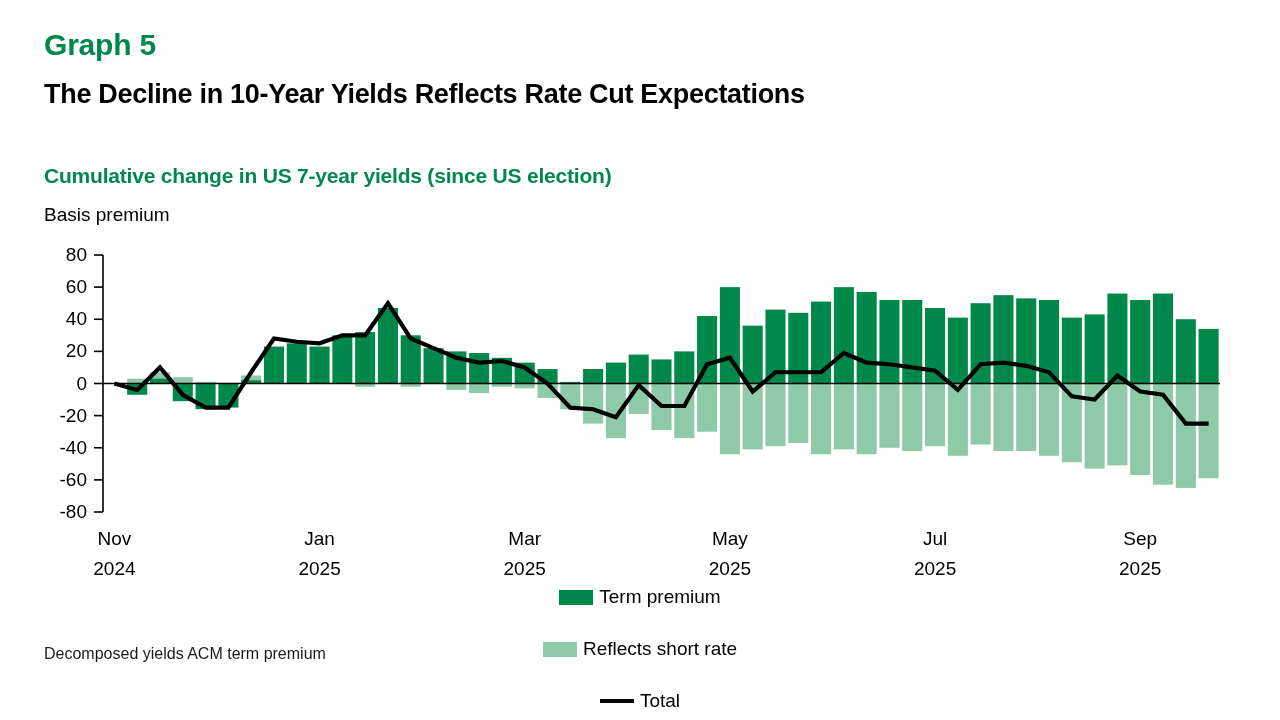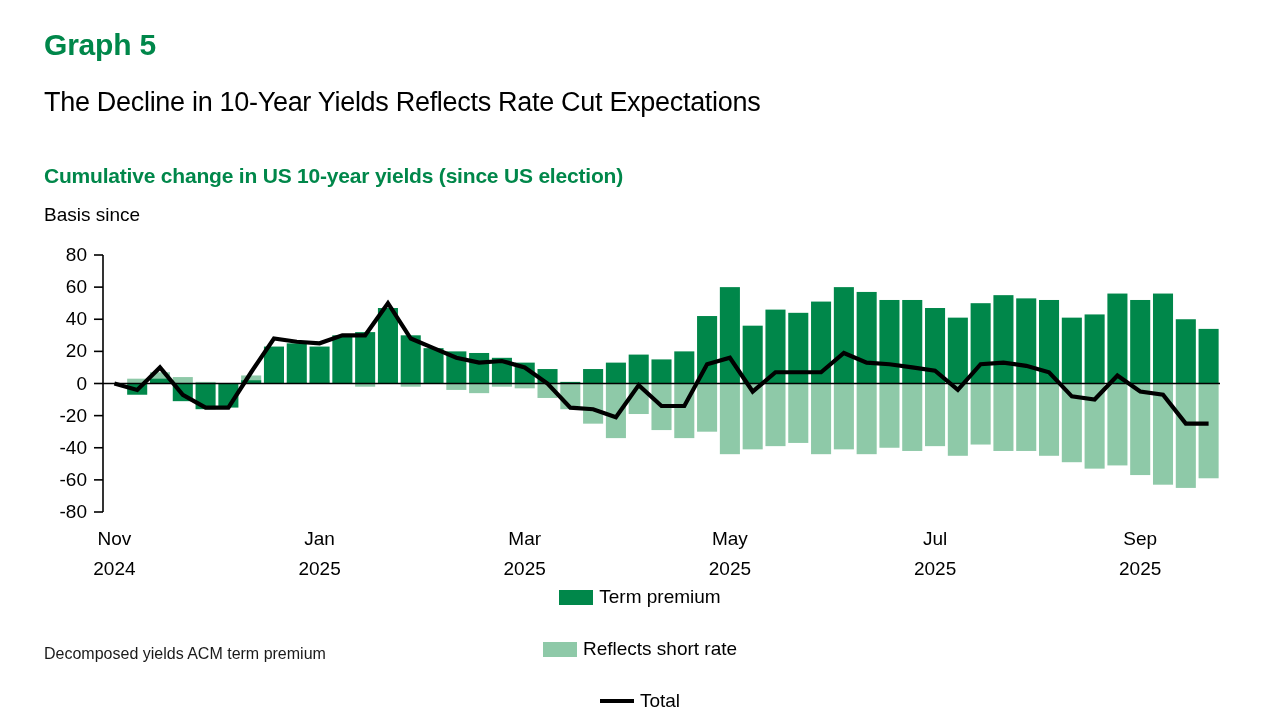--- a/index.html
+++ b/index.html
@@ -26,23 +26,23 @@
     top: 30px;
     font-size: 30px;
     font-weight: bold;
     color: #00874a;
     letter-spacing: -0.2px;
     line-height: 1;
   }
   .headline {
     position: absolute;
     left: 44px;
-    top: 88px;
+    top: 80px;
     font-size: 27px;
-    font-weight: normal;
+    font-weight: bold;
     color: #000000;
     line-height: 1.1;
     letter-spacing: -0.3px;
     white-space: nowrap;
   }
   .subtitle {
     position: absolute;
     left: 44px;
     top: 164px;
     font-size: 21px;
@@ -118,22 +118,22 @@
   .foot-1 { top: 645px; }
   .foot-2 { top: 677px; }
 </style>
 </head>
 <body>
 
 <div class="page">
 
   <div class="graph-number">Graph 5</div>
   <div class="headline">The Decline in 10-Year Yields Reflects Rate Cut Expectations</div>
-  <div class="subtitle">Cumulative change in US 10-year yields (since US election)</div>
-  <div class="units">Basis since</div>
+  <div class="subtitle">Cumulative change in US 7-year yields (since US election)</div>
+  <div class="units">Basis premium</div>
 
   <div class="plot-wrap">
     <svg class="plot" id="plot-svg" width="1280" height="720">
         <g>
           <rect x="127.16" y="378.68" width="20.06" height="4.82" fill="#8ec9a8"></rect>
           <rect x="127.16" y="383.50" width="20.06" height="11.24" fill="#00874a"></rect>
           <rect x="149.96" y="372.26" width="20.06" height="11.24" fill="#8ec9a8"></rect>
           <rect x="149.96" y="378.68" width="20.06" height="4.82" fill="#00874a"></rect>
           <rect x="172.76" y="377.07" width="20.06" height="6.43" fill="#8ec9a8"></rect>
           <rect x="172.76" y="383.50" width="20.06" height="17.67" fill="#00874a"></rect>

